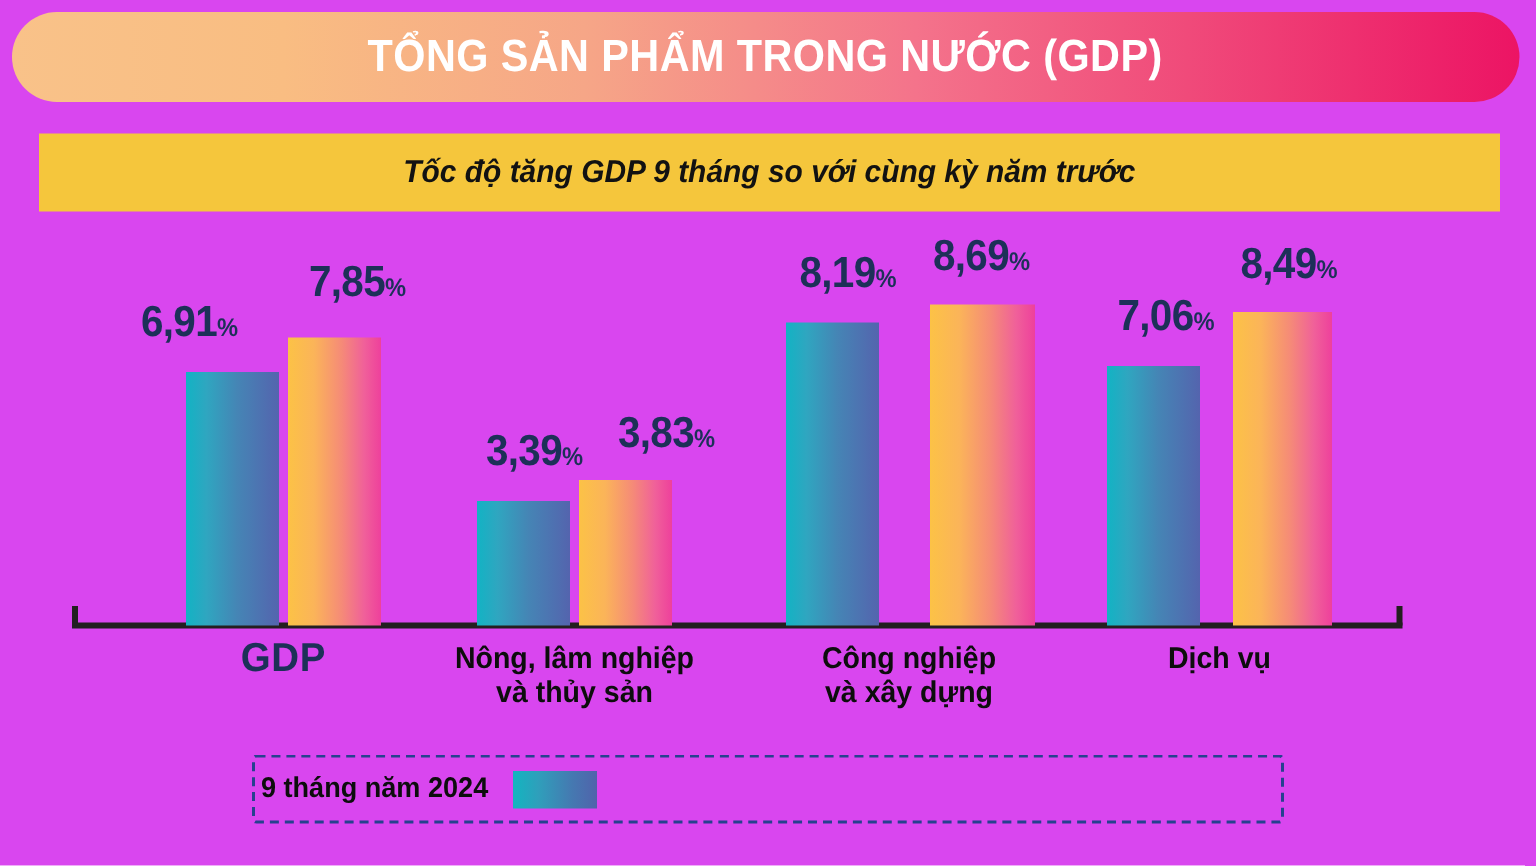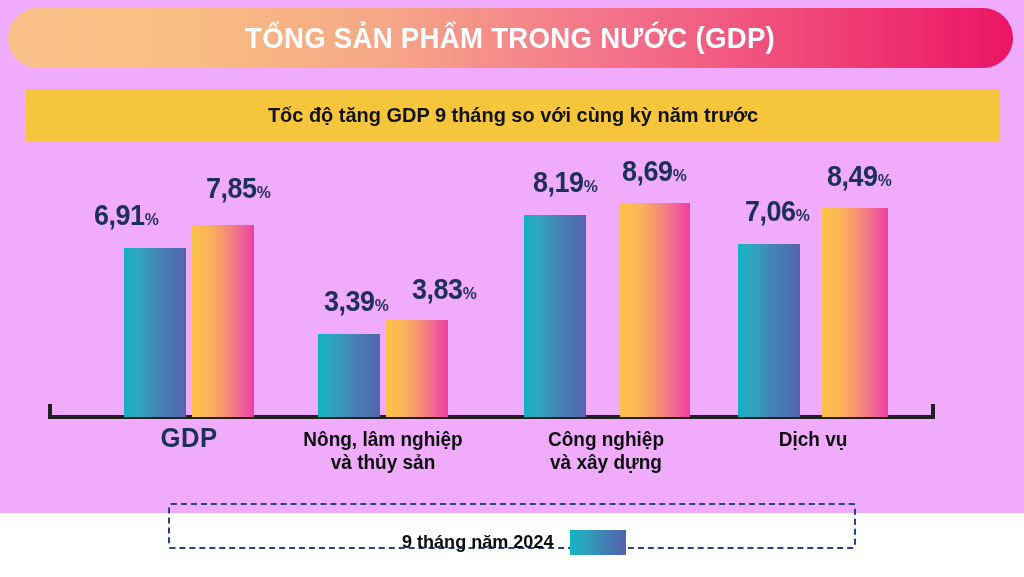--- a/index.html
+++ b/index.html
@@ -9,22 +9,22 @@
     width: 1024px;
     height: 577px;
     background: #ffffff;
     font-family: "Liberation Sans", sans-serif;
     overflow: hidden;
   }
 
   #page {
     position: relative;
     width: 1024px;
-    height: 513px;
-    background: #f0abfc;
+    height: 577px;
+    background: #d946ef;
   }
 
   
   .header-banner {
     position: absolute;
     left: 8px;
     top: 8px;
     width: 1005px;
     height: 60px;
     border-radius: 30px;
@@ -54,20 +54,21 @@
   .subtitle-bar {
     position: absolute;
     left: 26px;
     top: 89px;
     width: 974px;
     height: 52px;
     background: #f5c63c;
     display: flex;
     align-items: center;
     justify-content: center;
+    font-style: italic;
   }
   .subtitle-text {
     color: #121212;
     font-family: "Liberation Sans Narrow", "Liberation Sans", sans-serif;
     font-size: 21px;
     font-weight: bold;
     transform: scaleX(0.95);
     white-space: nowrap;
   }
 
@@ -157,24 +158,23 @@
     position: absolute;
     left: 168px;
     top: 503px;
     width: 688px;
     height: 46px;
     border: 2px dashed #27418f;
     border-radius: 3px;
   }
   .legend-inner {
     position: absolute;
-    left: 0; top: 16px;
+    left: 0; top: 0;
     width: 100%; height: 100%;
     display: flex;
-    align-items: center;
     justify-content: space-around;
     flex-direction: column;
   }
   .legend-item {
     display: flex;
     align-items: center;
     gap: 13px;
   }
   .legend-text {
     font-family: "Liberation Sans Narrow", "Liberation Sans", sans-serif;

